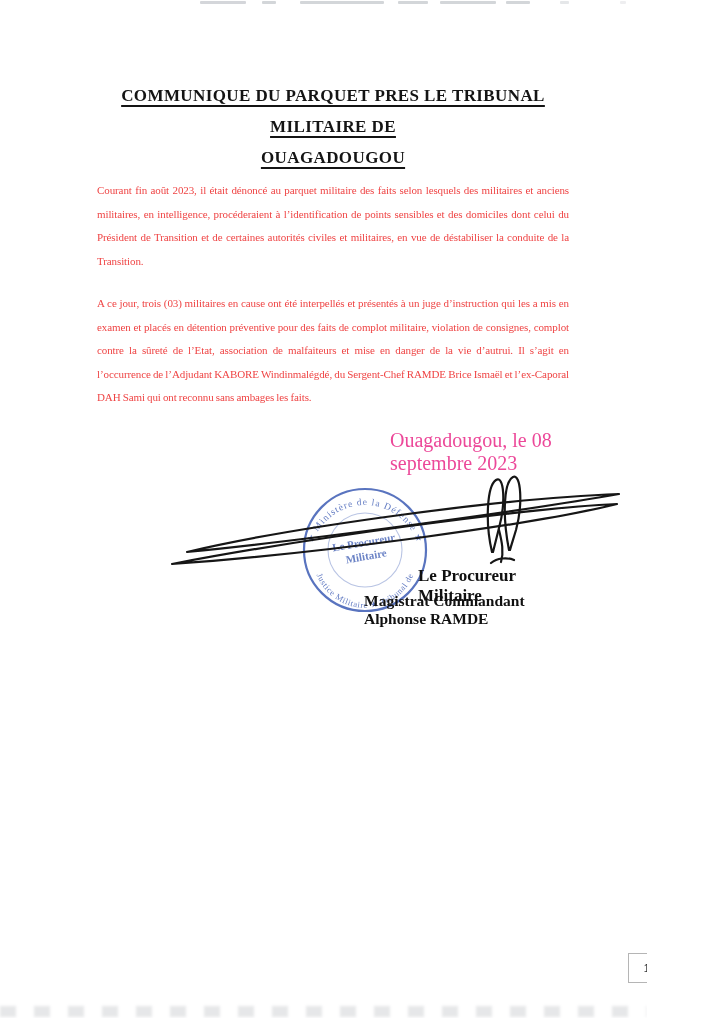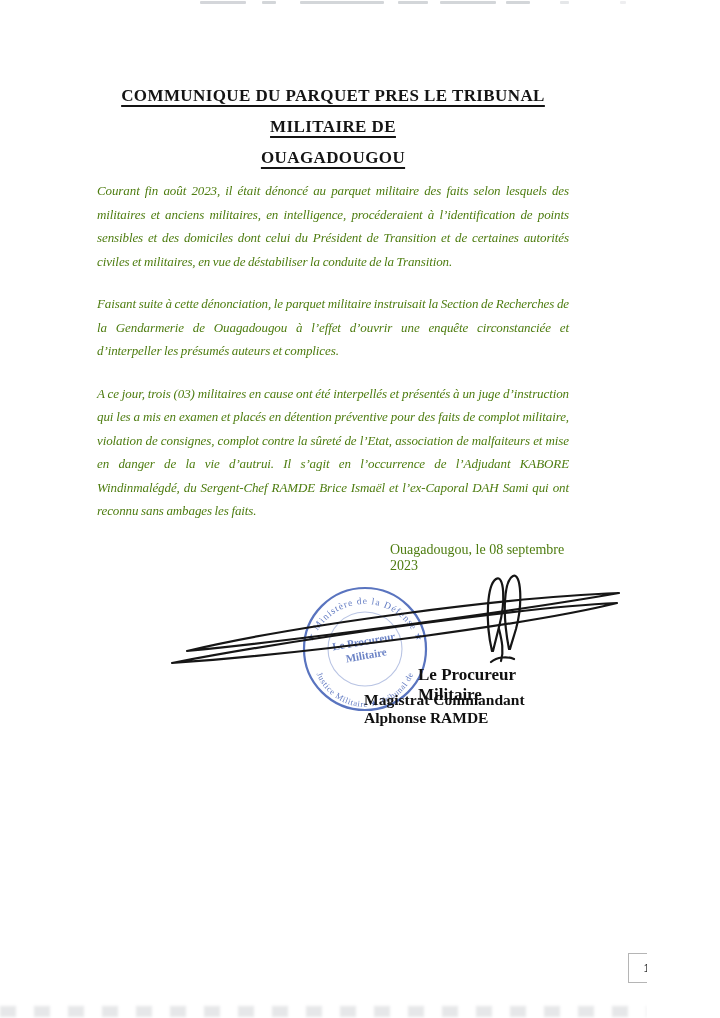--- a/index.html
+++ b/index.html
@@ -7,24 +7,24 @@
     position:relative;width:647px;height:1018px;background:#ffffff;
     font-family:"Liberation Serif", serif;color:#1f1f1f;overflow:hidden;
   }
   .content{position:absolute;left:97px;right:78px;top:80px;}
   .doc-title{
     margin:0 0 6px 0;text-align:center;font-size:17px;font-weight:bold;
     line-height:31px;letter-spacing:.4px;color:#141414;
   }
   .doc-title .u{text-decoration:underline;text-underline-offset:4px;text-decoration-thickness:1.6px;}
   .para{
-    margin:0 0 19px 0;font-size:13px;line-height:23.5px;text-align:justify;
-    letter-spacing:-.1px;word-spacing:-.5px;color:#4d7c0f;font-style:italic;
+    margin:0 0 19px 0;font-size:11px;line-height:23.5px;text-align:justify;
+    letter-spacing:-.1px;word-spacing:-.5px;color:#ef4444;
   }
-  .dateline{margin:0 0 0 293px;font-size:14px;color:#4d7c0f;}
+  .dateline{margin:0 0 0 293px;font-size:20px;color:#ec4899;}
   .sign-area{position:relative;height:145px;margin-top:3px;}
   .stamp{position:absolute;left:198px;top:2px;filter:blur(.3px);opacity:.88;}
   .stamp text{fill:#2e4fae;}
   .sig{position:absolute;left:50px;top:-4px;}
   .sig path{stroke:#161616;stroke-width:2.2;fill:none;stroke-linecap:round;stroke-linejoin:round;}
   .sig-role{position:absolute;left:321px;top:88px;font-size:17px;font-weight:bold;color:#101010;}
   .sig-name{position:absolute;left:267px;top:114px;font-size:15.5px;font-weight:bold;color:#101010;}
   .page-marker{
     position:absolute;left:628px;top:953px;width:37px;height:30px;background:#fff;
     border:1px solid #b5b5b5;box-sizing:border-box;
@@ -66,21 +66,20 @@
   </div>
 
   <div class="content">
 
     <h1 class="doc-title">
       <span class="u">COMMUNIQUE DU PARQUET PRES LE TRIBUNAL MILITAIRE DE</span><br>
       <span class="u">OUAGADOUGOU</span>
     </h1>
 
     <p class="para">Courant fin août 2023, il était dénoncé au parquet militaire des faits selon lesquels des militaires et anciens militaires, en intelligence, procéderaient à l’identification de points sensibles et des domiciles dont celui du Président de Transition et de certaines autorités civiles et militaires, en vue de déstabiliser la conduite de la Transition.</p>
-    <p class="para">Faisant suite à cette dénonciation, le parquet militaire instruisait la Section de Recherches de la Gendarmerie de Ouagadougou à l’effet d’ouvrir une enquête circonstanciée et d’interpeller les présumés auteurs et complices.</p>
     <p class="para">A ce jour, trois (03) militaires en cause ont été interpellés et présentés à un juge d’instruction qui les a mis en examen et placés en détention préventive pour des faits de complot militaire, violation de consignes, complot contre la sûreté de l’Etat, association de malfaiteurs et mise en danger de la vie d’autrui. Il s’agit en l’occurrence de l’Adjudant KABORE Windinmalégdé, du Sergent-Chef RAMDE Brice Ismaël et l’ex-Caporal DAH Sami qui ont reconnu sans ambages les faits.</p>
 
     <div class="dateline">Ouagadougou, le 08 septembre 2023</div>
 
     <div class="sign-area">
 
       <svg class="stamp" width="140" height="140" viewBox="0 0 140 140">
         <circle cx="70" cy="70" r="61" fill="none" stroke-width="2.2" opacity="0.9" stroke="#2e4fae"></circle>
         <circle cx="70" cy="70" r="37" fill="none" stroke="#2e4fae" stroke-width="1.1" opacity="0.38"></circle>
         <defs>

